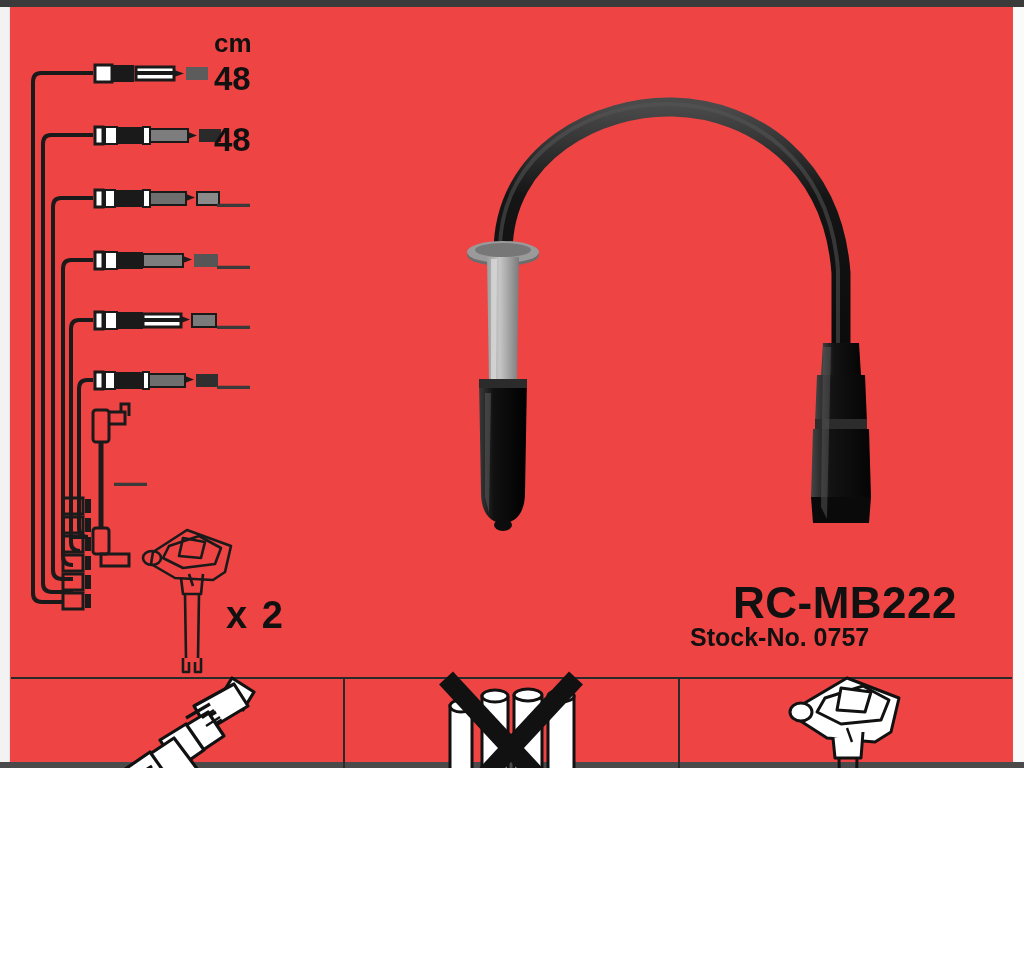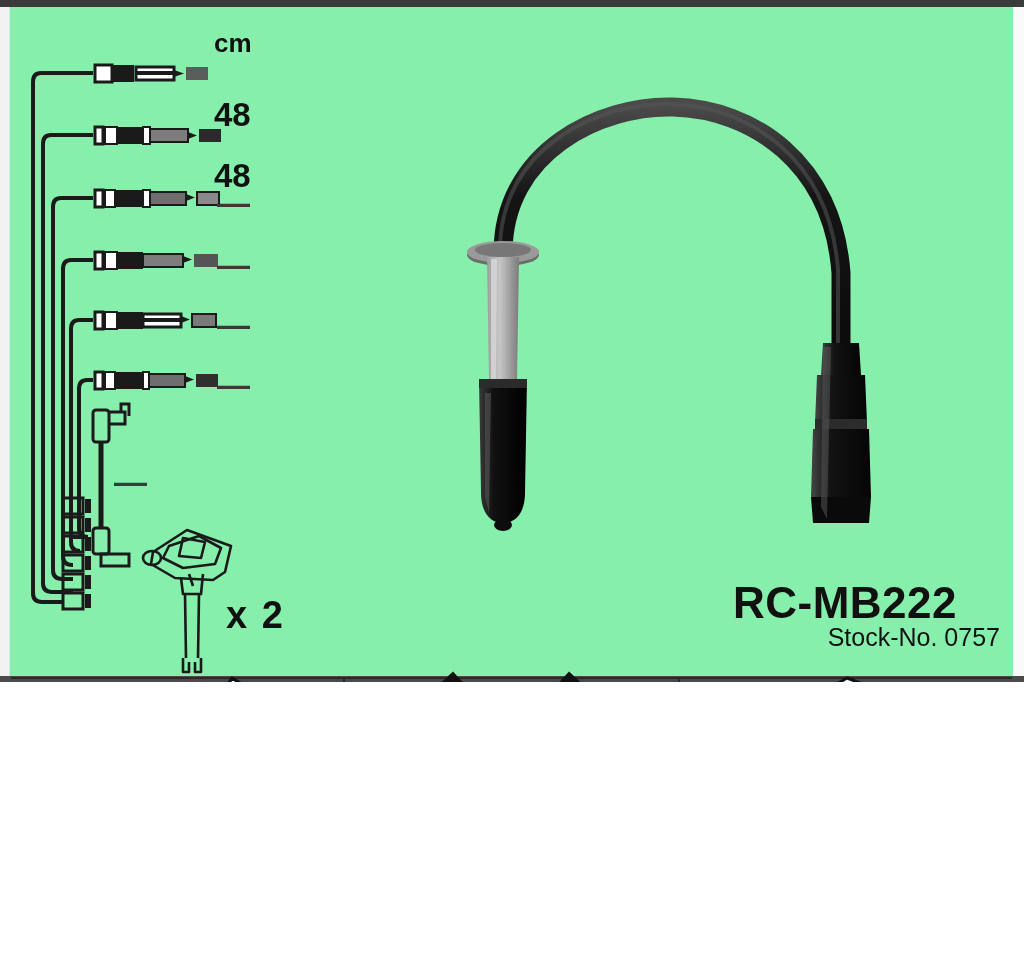--- a/index.html
+++ b/index.html
@@ -6,22 +6,22 @@
     margin: 0;
     padding: 0;
     background: #ffffff;
   }
   body {
     font-family: "Liberation Sans", sans-serif;
   }
   #page {
     position: relative;
     width: 1024px;
-    height: 682px;
-    background: #86efac;
+    height: 768px;
+    background: #ef4444;
     overflow: hidden;
   }
   
   .frame-top {
     position: absolute;
     left: 0; top: 0; width: 1024px; height: 7px;
     background: #3b3b3b;
   }
   .frame-bottom {
     position: absolute;
@@ -82,21 +82,20 @@
     color: #111;
     letter-spacing: 0px;
   }
   .len-label {
     position: absolute;
     font-size: 33px;
     font-weight: bold;
     color: #111;
     text-align: left;
     width: 70px;
-    margin-top: 36px;
   }
   .dash-label {
     position: absolute;
     font-size: 33px;
     font-weight: bold;
     color: #3a3a3a;
     width: 70px;
   }
   .x2-label {
     position: absolute;
@@ -113,23 +112,23 @@
     text-align: center;
     font-size: 44px;
     font-weight: bold;
     color: #111;
     letter-spacing: 0.5px;
   }
   .stock-no {
     position: absolute;
     left: 690px; top: 623px;
     width: 310px;
-    text-align: right;
+    text-align: left;
     font-size: 25px;
-    font-weight: normal;
+    font-weight: bold;
     color: #111;
   }
 
   svg { display: block; }
   .schematic {
     position: absolute;
     left: 0; top: 0;
   }
 </style>
 </head>

